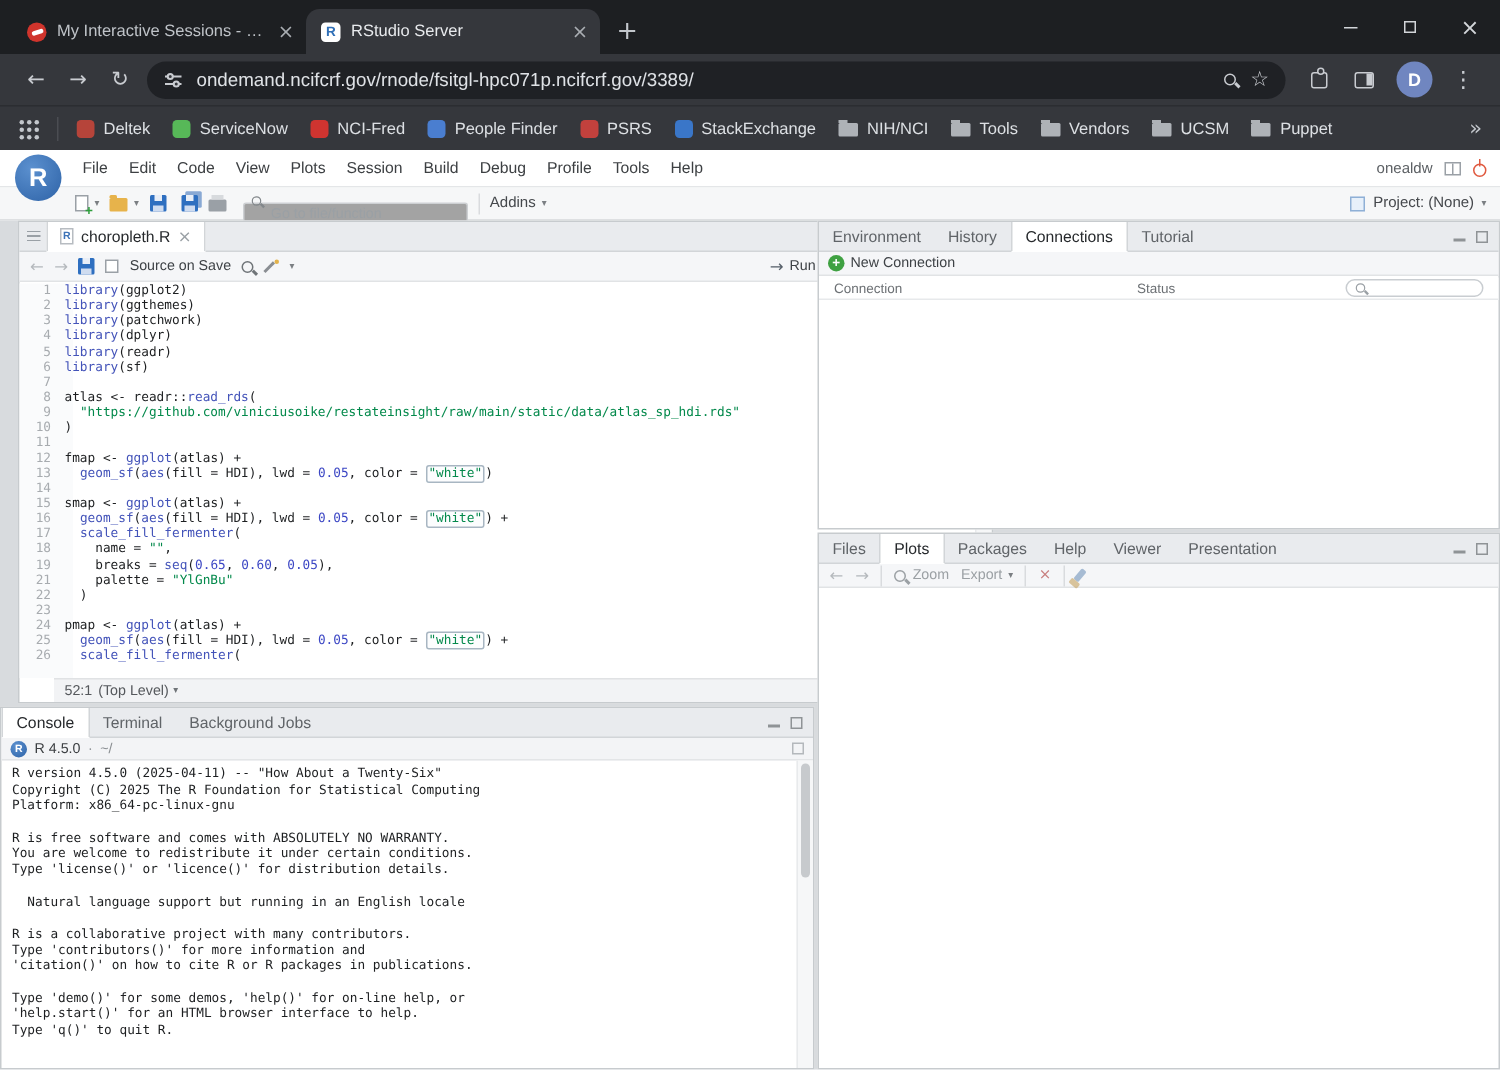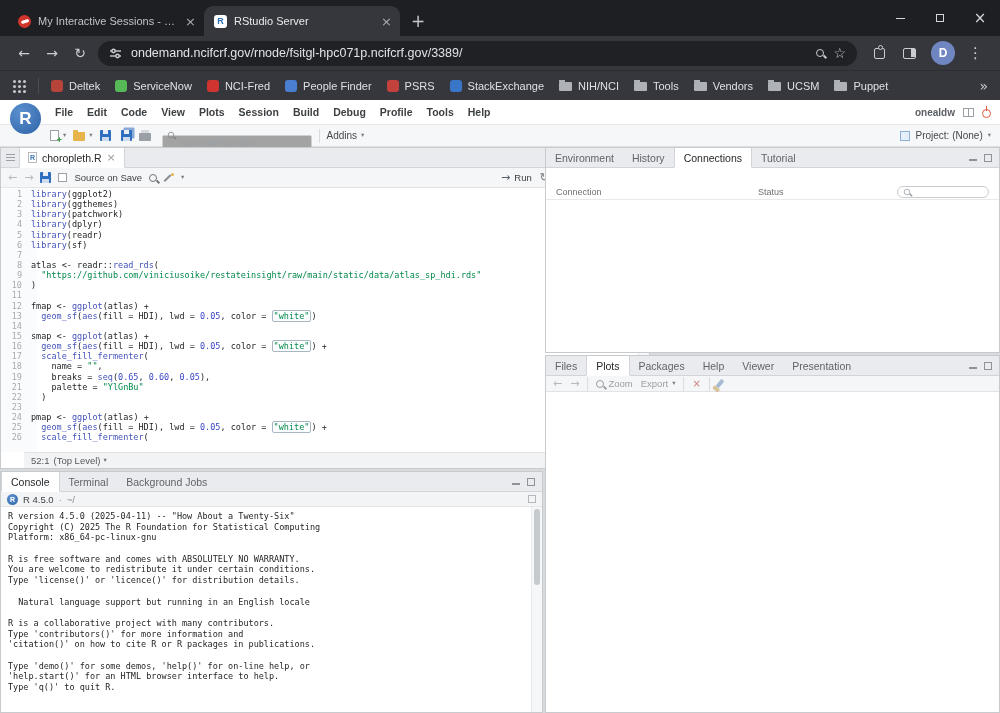--- a/index.html
+++ b/index.html
@@ -53,21 +53,21 @@
   .bookmarks{display:flex;align-items:center;gap:15px;flex:1;overflow:hidden;}
   .bookmark{display:flex;align-items:center;gap:6px;color:#dde0e4;font-size:11px;white-space:nowrap;flex:none;}
   .bm-site{width:12px;height:12px;border-radius:3px;flex:none;}
   .bm-folder{width:13px;height:9px;background:#aeb2b7;border-radius:1px;position:relative;flex:none;margin-top:2px;}
   .bm-folder::before{content:"";position:absolute;top:-3px;left:0;width:6px;height:3px;background:#aeb2b7;border-radius:1px 1px 0 0;}
   .bm-overflow{color:#c3c7cc;font-size:14px;margin-left:10px;flex:none;}
 
   
   .rs-page{position:absolute;top:100px;left:0;right:0;bottom:0;background:#fff;}
   .rs-logo{position:absolute;top:3px;left:10px;width:31px;height:31px;border-radius:50%;background:radial-gradient(circle at 35% 30%,#5b90cf,#2e63a7);color:#fff;font-weight:bold;font-size:17px;display:flex;align-items:center;justify-content:center;z-index:5;}
-  .rs-menubar{height:25px;background:#fff;border-bottom:1px solid #e4e6e8;display:flex;align-items:center;padding-left:48px;font-weight:bold;}
+  .rs-menubar{height:25px;background:#fff;border-bottom:1px solid #e4e6e8;display:flex;align-items:center;padding-left:48px;}
   .rs-menu-item{font-size:10.5px;color:#3d4043;padding:0 7px;}
   .rs-menus{display:flex;align-items:center;}
   .rs-user{margin-left:auto;display:flex;align-items:center;gap:8px;padding-right:9px;font-size:10px;color:#5b5f63;}
   .icon-panes{width:11px;height:9px;border:1px solid #9aa0a6;position:relative;display:block;}
   .icon-panes::before{content:"";position:absolute;left:4px;top:0;bottom:0;width:1px;background:#9aa0a6;}
   .icon-power{width:9px;height:9px;border:1.5px solid #e0593f;border-radius:50%;position:relative;display:block;margin-top:2px;}
   .icon-power::before{content:"";position:absolute;top:-3.5px;left:50%;margin-left:-0.75px;width:1.5px;height:5px;background:#e0593f;}
   .rs-toolbar{height:22px;background:#f6f7f8;border-bottom:1px solid #dee0e2;display:flex;align-items:center;gap:7px;padding-left:50px;font-size:10px;color:#45484c;}
   .tb-caret{font-size:6.5px;color:#7b7f83;}
   .icon-newfile{width:9px;height:11px;background:#fff;border:1px solid #9aa0a6;position:relative;display:block;}
@@ -85,21 +85,21 @@
   .goto{width:150px;height:15px;border:1px solid #cdd0d3;border-radius:2px;background:#a3a3a3;font-size:9.5px;color:#333;padding:0 4px 0 18px;font-family:"Liberation Sans",sans-serif;margin-top:13px;}
   .goto::placeholder{color:#9aa0a5;}
   .tb-sep{width:1px;height:14px;background:#d9dbde;}
   .tb-btn{display:flex;align-items:center;gap:4px;}
   .rs-project{margin-left:auto;display:flex;align-items:center;gap:5px;padding-right:9px;font-size:10px;color:#45484c;padding-left:16px;}
   .icon-cube{width:10px;height:10px;border:1px solid #8fb0d6;background:#e7f0fa;display:block;}
 
   
   .rs-body{position:absolute;top:47px;left:0;right:0;bottom:0;background:#d8dbde;}
   .pane{position:absolute;background:#fff;border:1px solid #c7cbce;}
-  #pane-source{left:0;top:0;width:650px;height:322px;}
+  #pane-source{left:12px;top:0;width:650px;height:322px;}
   #pane-console{left:0;top:324px;width:543px;height:242px;}
   #pane-env{left:545px;top:0;width:455px;height:206px;}
   #pane-files{left:545px;top:208px;width:455px;height:358px;}
   .ptabbar{position:absolute;top:0;left:0;right:0;height:20px;background:#e9ebee;border-bottom:1px solid #d2d5d8;display:flex;align-items:stretch;}
   .ptabs{display:flex;align-items:stretch;}
   .ptab{font-size:10.5px;color:#606468;padding:0 9px;display:flex;align-items:center;white-space:nowrap;}
   .ptab.active{background:#fff;border-left:1px solid #d2d5d8;border-right:1px solid #d2d5d8;color:#26292c;margin-bottom:-1px;border-bottom:1px solid #fff;}
   .pane-ctrl{margin-left:auto;display:flex;align-items:center;gap:7px;padding-right:7px;}
   .pc-min{width:8px;height:2px;background:#8f9396;display:block;margin-top:5px;}
   .pc-max{width:8px;height:8px;border:1px solid #8f9396;display:block;}
@@ -460,20 +460,26 @@
               <div class="ptab">Environment</div>
               <div class="ptab">History</div>
               <div class="ptab active">Connections</div>
               <div class="ptab">Tutorial</div>
             </div>
           <div class="pane-ctrl">
             <span class="pc-min"></span>
             <span class="pc-max"></span>
           </div>
         </div>
+        <div class="env-toolbar">
+          <span class="tb-btn">
+            <span class="icon-plus-green"></span>
+            <span>New Connection</span>
+          </span>
+        </div>
         <div class="env-header">
           <span>Connection</span>
           <span class="env-col-status">Status</span>
           <span class="env-search">
             <span class="mag"></span>
             <input style="">
           </span>
         </div>
         <div></div>
       </div>

